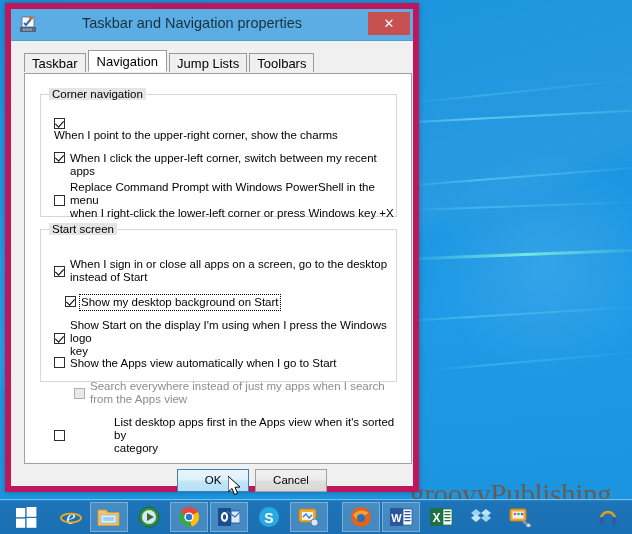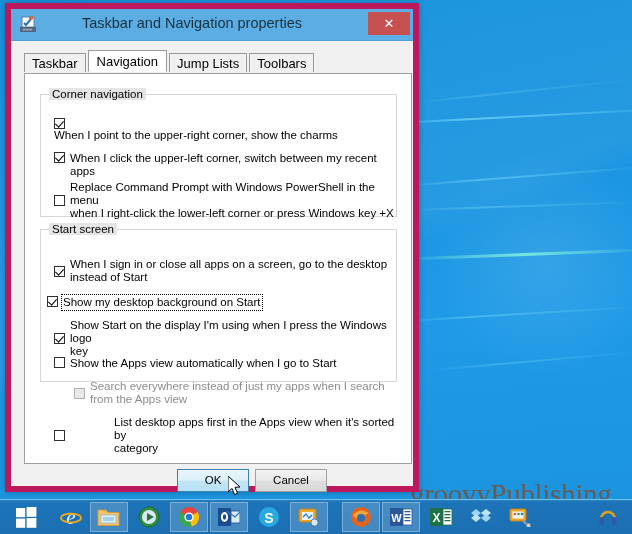--- a/index.html
+++ b/index.html
@@ -200,21 +200,21 @@
     outline: 1px dotted #000;
     outline-offset: 1px;
   }
 
   
   .r1 { left: 13px; top: 23px; flex-direction: column; }
   .r2 { left: 13px; top: 57px; }
   .r3 { left: 13px; top: 86px; }
 
   .s-r1 { left: 13px; top: 28px; }
-  .s-r2 { left: 6px; top: 66px; }
+  .s-r2 { left: 24px; top: 66px; }
   .s-r3 { left: 13px; top: 89px; }
   .s-r4 { left: 13px; top: 127px; }
   .s-r5 { left: 33px; top: 150px; }
   .s-r6 { left: 13px; top: 186px; gap: 44px; }
 
   
   .v-center .cb { align-self: center; }
 
   
   #buttonbar {

